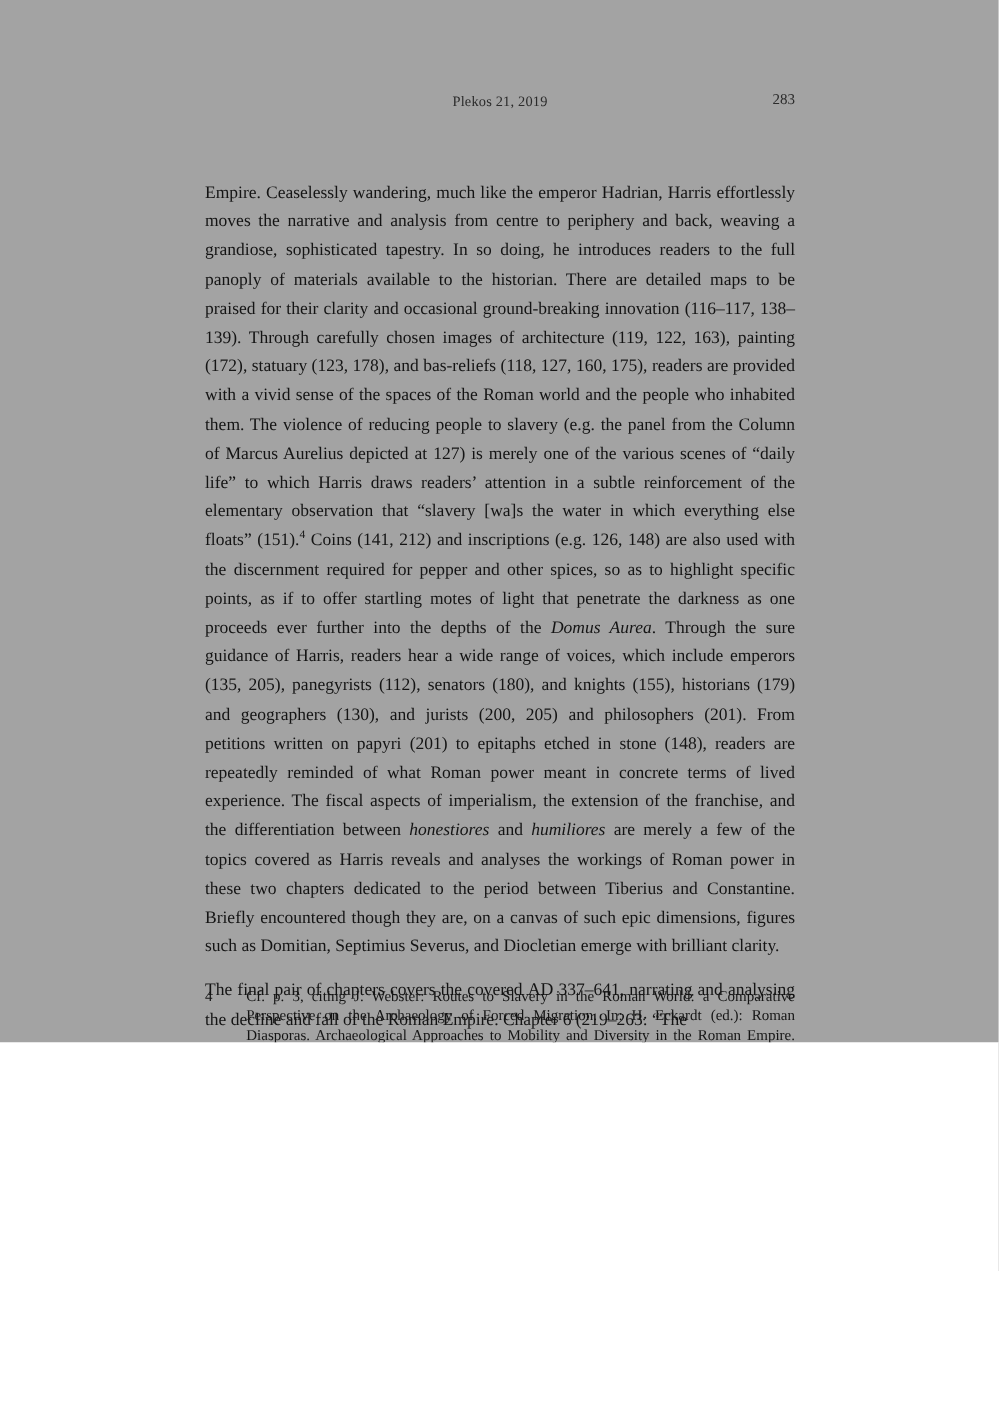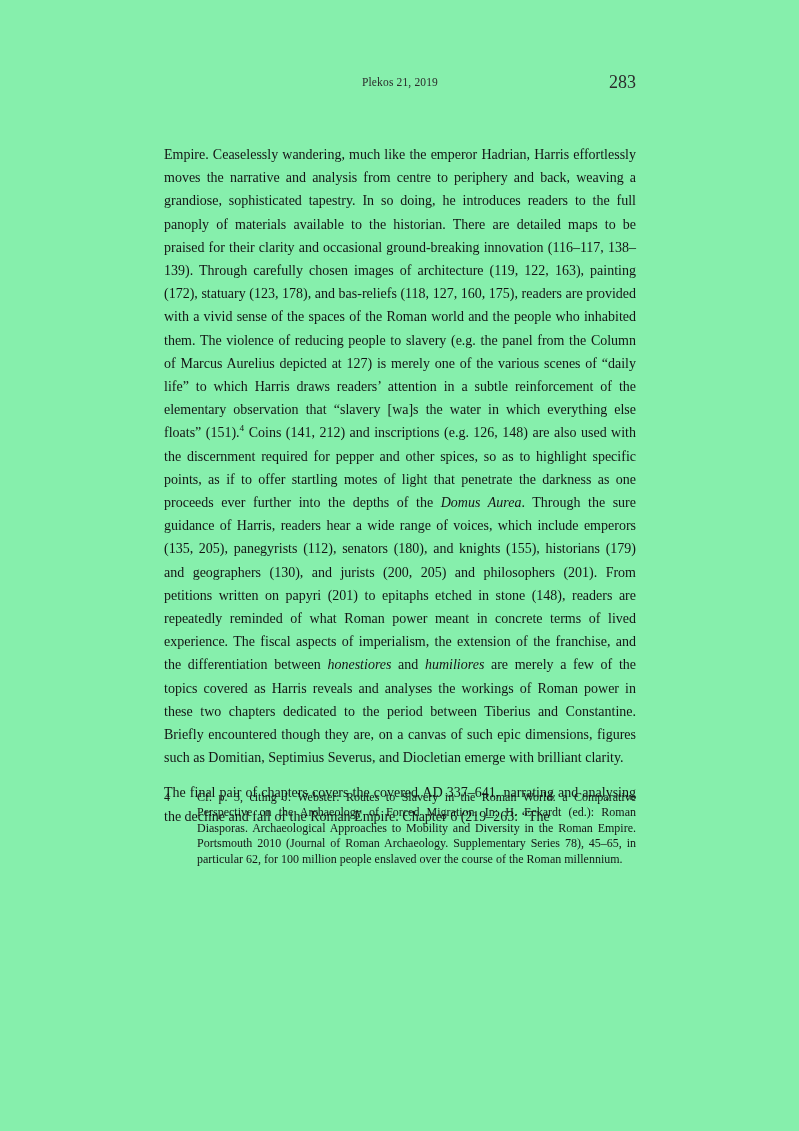--- a/index.html
+++ b/index.html
@@ -7,22 +7,22 @@
     padding: 0;
     background: #ffffff;
   }
   body {
     font-family: "Liberation Serif", "DejaVu Serif", serif;
     color: #1a1a1a;
   }
   .page {
     position: relative;
     width: 799px;
-    height: 1131px;
-    background: #86efac;
+    height: 834px;
+    background: #a3a3a3;
     overflow: hidden;
   }
 
   
   .running-head {
     position: absolute;
     left: 164px;
     top: 72px;
     width: 472px;
     height: 20px;
@@ -34,21 +34,21 @@
     top: 4px;
     text-align: center;
     font-size: 11.5px;
     letter-spacing: 0.15px;
     color: #2b2b2b;
   }
   .page-number {
     position: absolute;
     right: 0;
     top: 0;
-    font-size: 18px;
+    font-size: 12px;
     color: #2b2b2b;
   }
 
   
   .body-col {
     position: absolute;
     left: 164px;
     top: 143px;
     width: 472px;
   }

